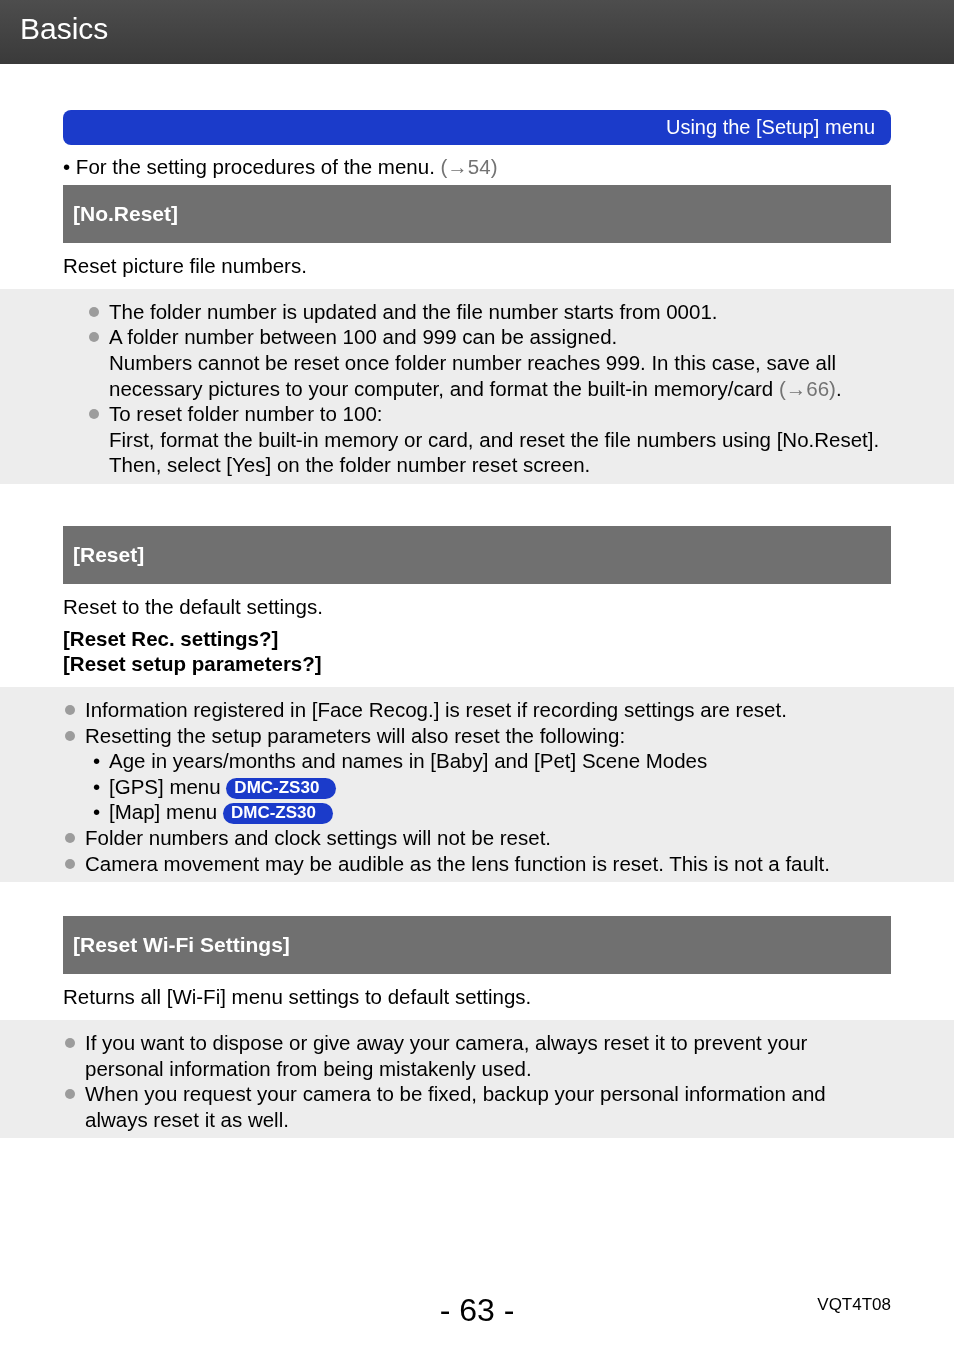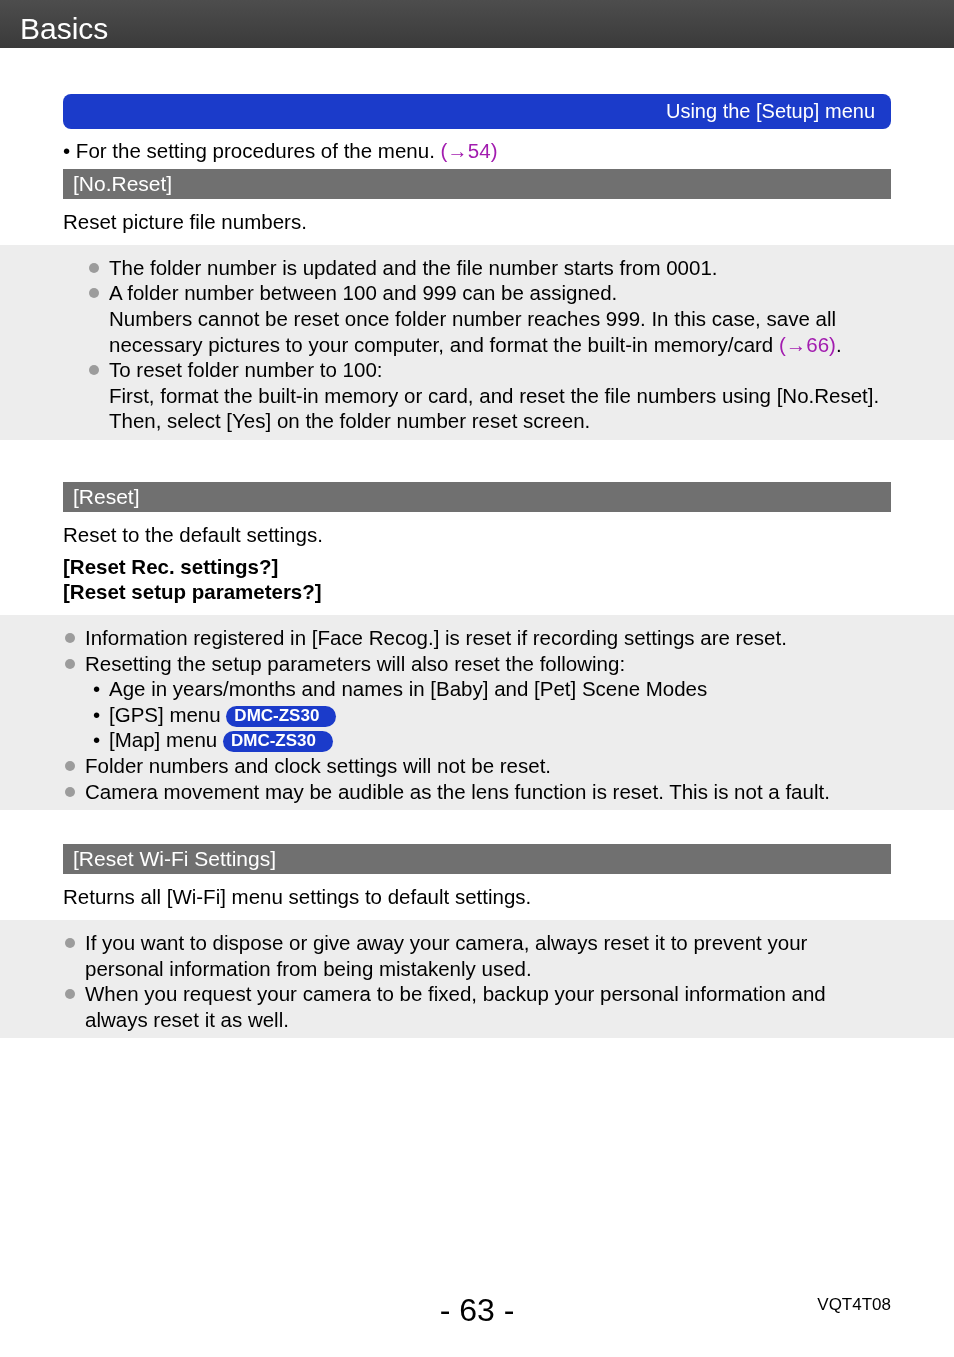--- a/index.html
+++ b/index.html
@@ -1,21 +1,21 @@
 <!DOCTYPE html>
 <html><head>
 <meta charset="utf-8">
 <style>
   * { margin: 0; padding: 0; box-sizing: border-box; }
   html, body { width: 954px; height: 1357px; font-family: Arial, Helvetica, sans-serif; background: #fff; color: #000; }
   .page { width: 954px; height: 1357px; position: relative; background: #fff; }
 
   .top-bar {
     width: 100%;
-    height: 48px;
+    height: 64px;
     background: linear-gradient(to bottom, #4d4d4d 0%, #3a3a3a 100%);
     color: #fff;
     font-size: 30px;
     padding: 12px 20px;
   }
 
   .content { padding: 0 0 0 0; }
 
   .blue-banner {
     margin: 46px 63px 0 63px;
@@ -24,29 +24,29 @@
     text-align: right;
     font-size: 20px;
     padding: 6px 16px;
     border-radius: 8px;
   }
 
   .intro-line {
     margin: 10px 63px 6px 63px;
     font-size: 20.5px;
   }
-  .link-blue { color: #a21caf; }
+  .link-blue { color: #737373; }
 
   .section-header {
     margin: 6px 63px 0 63px;
     background: #707070;
     color: #fff;
-    font-weight: normal;
+    font-weight: bold;
     font-size: 21px;
-    padding: 3px 10px;
+    padding: 17px 10px;
   }
 
   .body-text {
     margin: 10px 63px 0 63px;
     font-size: 20.5px;
     line-height: 1.25;
   }
 
   .bold { font-weight: bold; }
 

